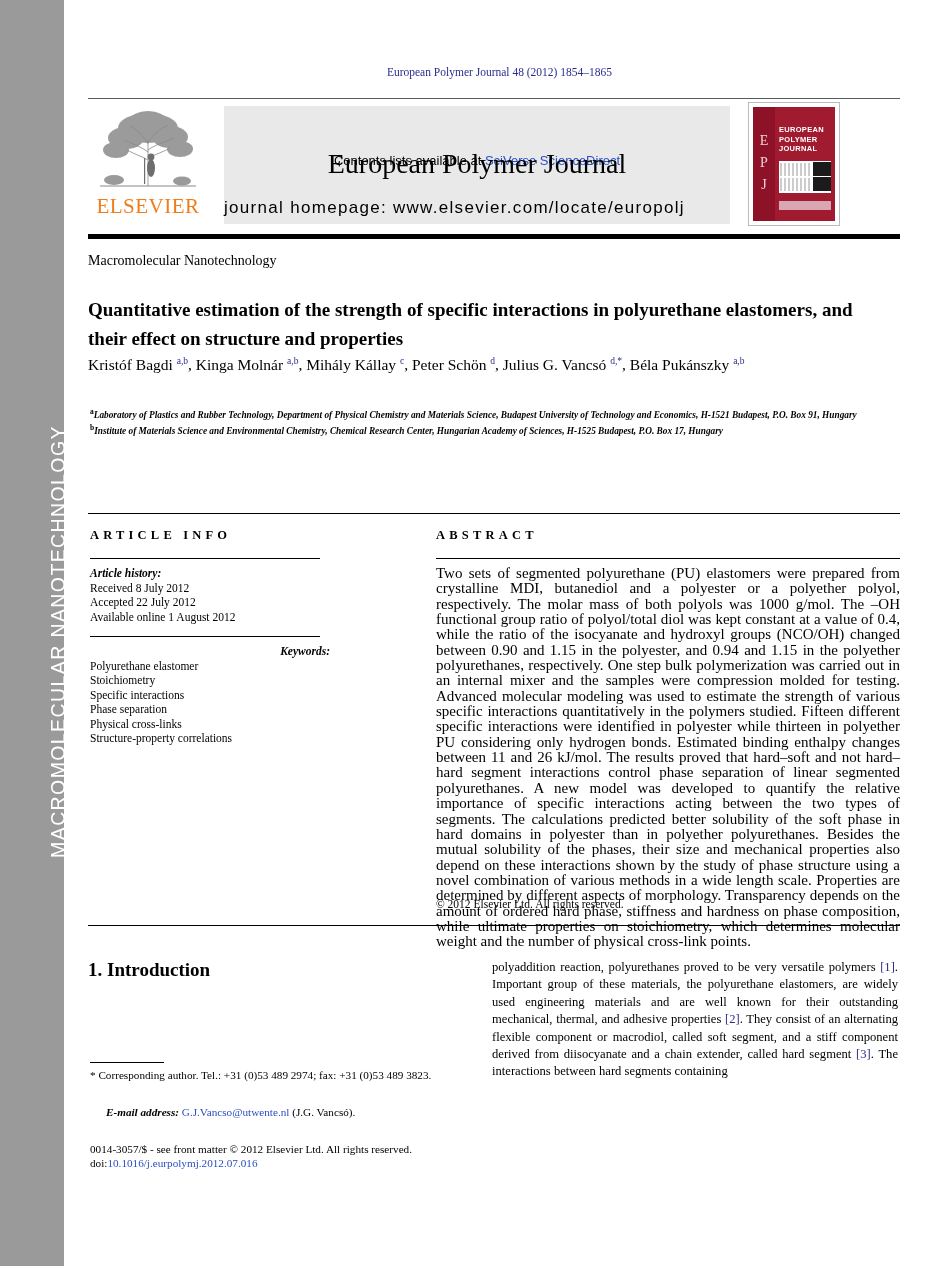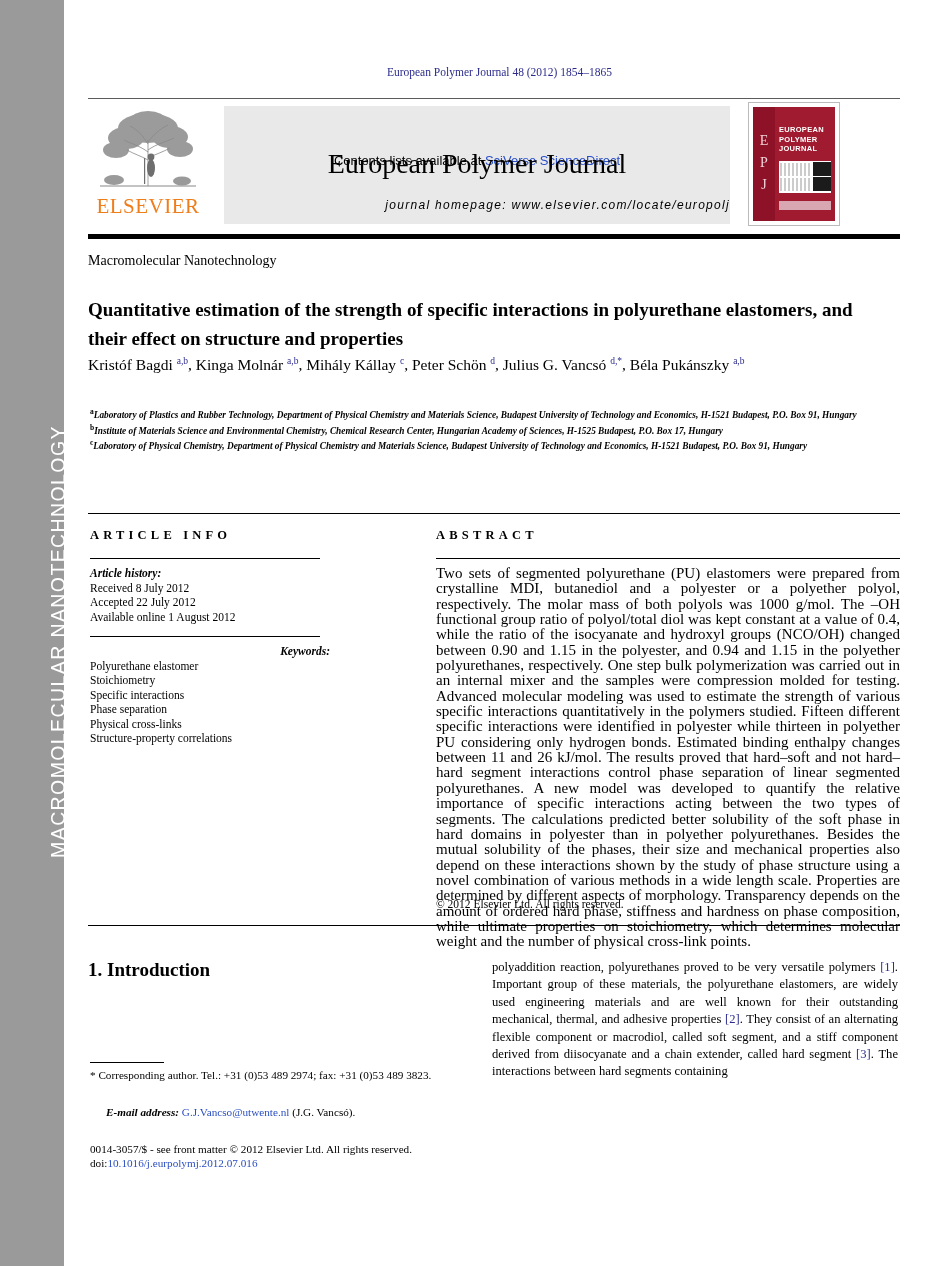--- a/index.html
+++ b/index.html
@@ -103,25 +103,24 @@
   #journal-title {
     position: absolute;
     top: 42px; left: 0; width: 506px;
     text-align: center;
     font-size: 28px;
     font-family: "Liberation Serif", serif;
   }
   #journal-homepage {
     position: absolute;
     top: 92px; left: 0; width: 506px;
-    text-align: right;
-    font-size: 12px;
+    text-align: left;
+    font-size: 17px;
     letter-spacing: 1.3px;
     font-family: "Liberation Sans", sans-serif;
-    font-style: italic;
   }
   #cover-thumb {
     position: absolute;
     left: 660px; top: 4px;
     width: 90px; height: 122px;
     border: 1px solid #bbb;
     background: #ffffff;
     overflow: hidden;
   }
   #cover-red {
@@ -443,21 +442,20 @@
   <div id="thick-rule"></div>
 
   <div id="section-label">Macromolecular Nanotechnology</div>
   <h1 id="paper-title">Quantitative estimation of the strength of specific interactions in polyurethane elastomers, and their effect on structure and properties</h1>
 
   <div id="author-line"><span>Kristóf Bagdi </span><sup>a,b</sup><span>, </span><span>Kinga Molnár </span><sup>a,b</sup><span>, </span><span>Mihály Kállay </span><sup>c</sup><span>, </span><span>Peter Schön </span><sup>d</sup><span>, </span><span>Julius G. Vancsó </span><sup>d,*</sup><span>, </span><span>Béla Pukánszky </span><sup>a,b</sup></div>
 
   <div id="affiliations">
       <div><span class="aff-marker">a</span><span>Laboratory of Plastics and Rubber Technology, Department of Physical Chemistry and Materials Science, Budapest University of Technology and Economics, H-1521 Budapest, P.O. Box 91, Hungary</span></div>
       <div><span class="aff-marker">b</span><span>Institute of Materials Science and Environmental Chemistry, Chemical Research Center, Hungarian Academy of Sciences, H-1525 Budapest, P.O. Box 17, Hungary</span></div>
-      <div><span class="aff-marker">c</span><span>Laboratory of Physical Chemistry, Department of Physical Chemistry and Materials Science, Budapest University of Technology and Economics, H-1521 Budapest, P.O. Box 91, Hungary</span></div>
     </div>
 
   <div id="info-rule-top"></div>
   <div id="info-head">ARTICLE INFO</div>
   <div id="abstract-head">ABSTRACT</div>
   <div id="info-rule-a"></div>
   <div id="abs-rule-a"></div>
 
   <div id="article-history">
     <div class="ih-title">Article history:</div>

